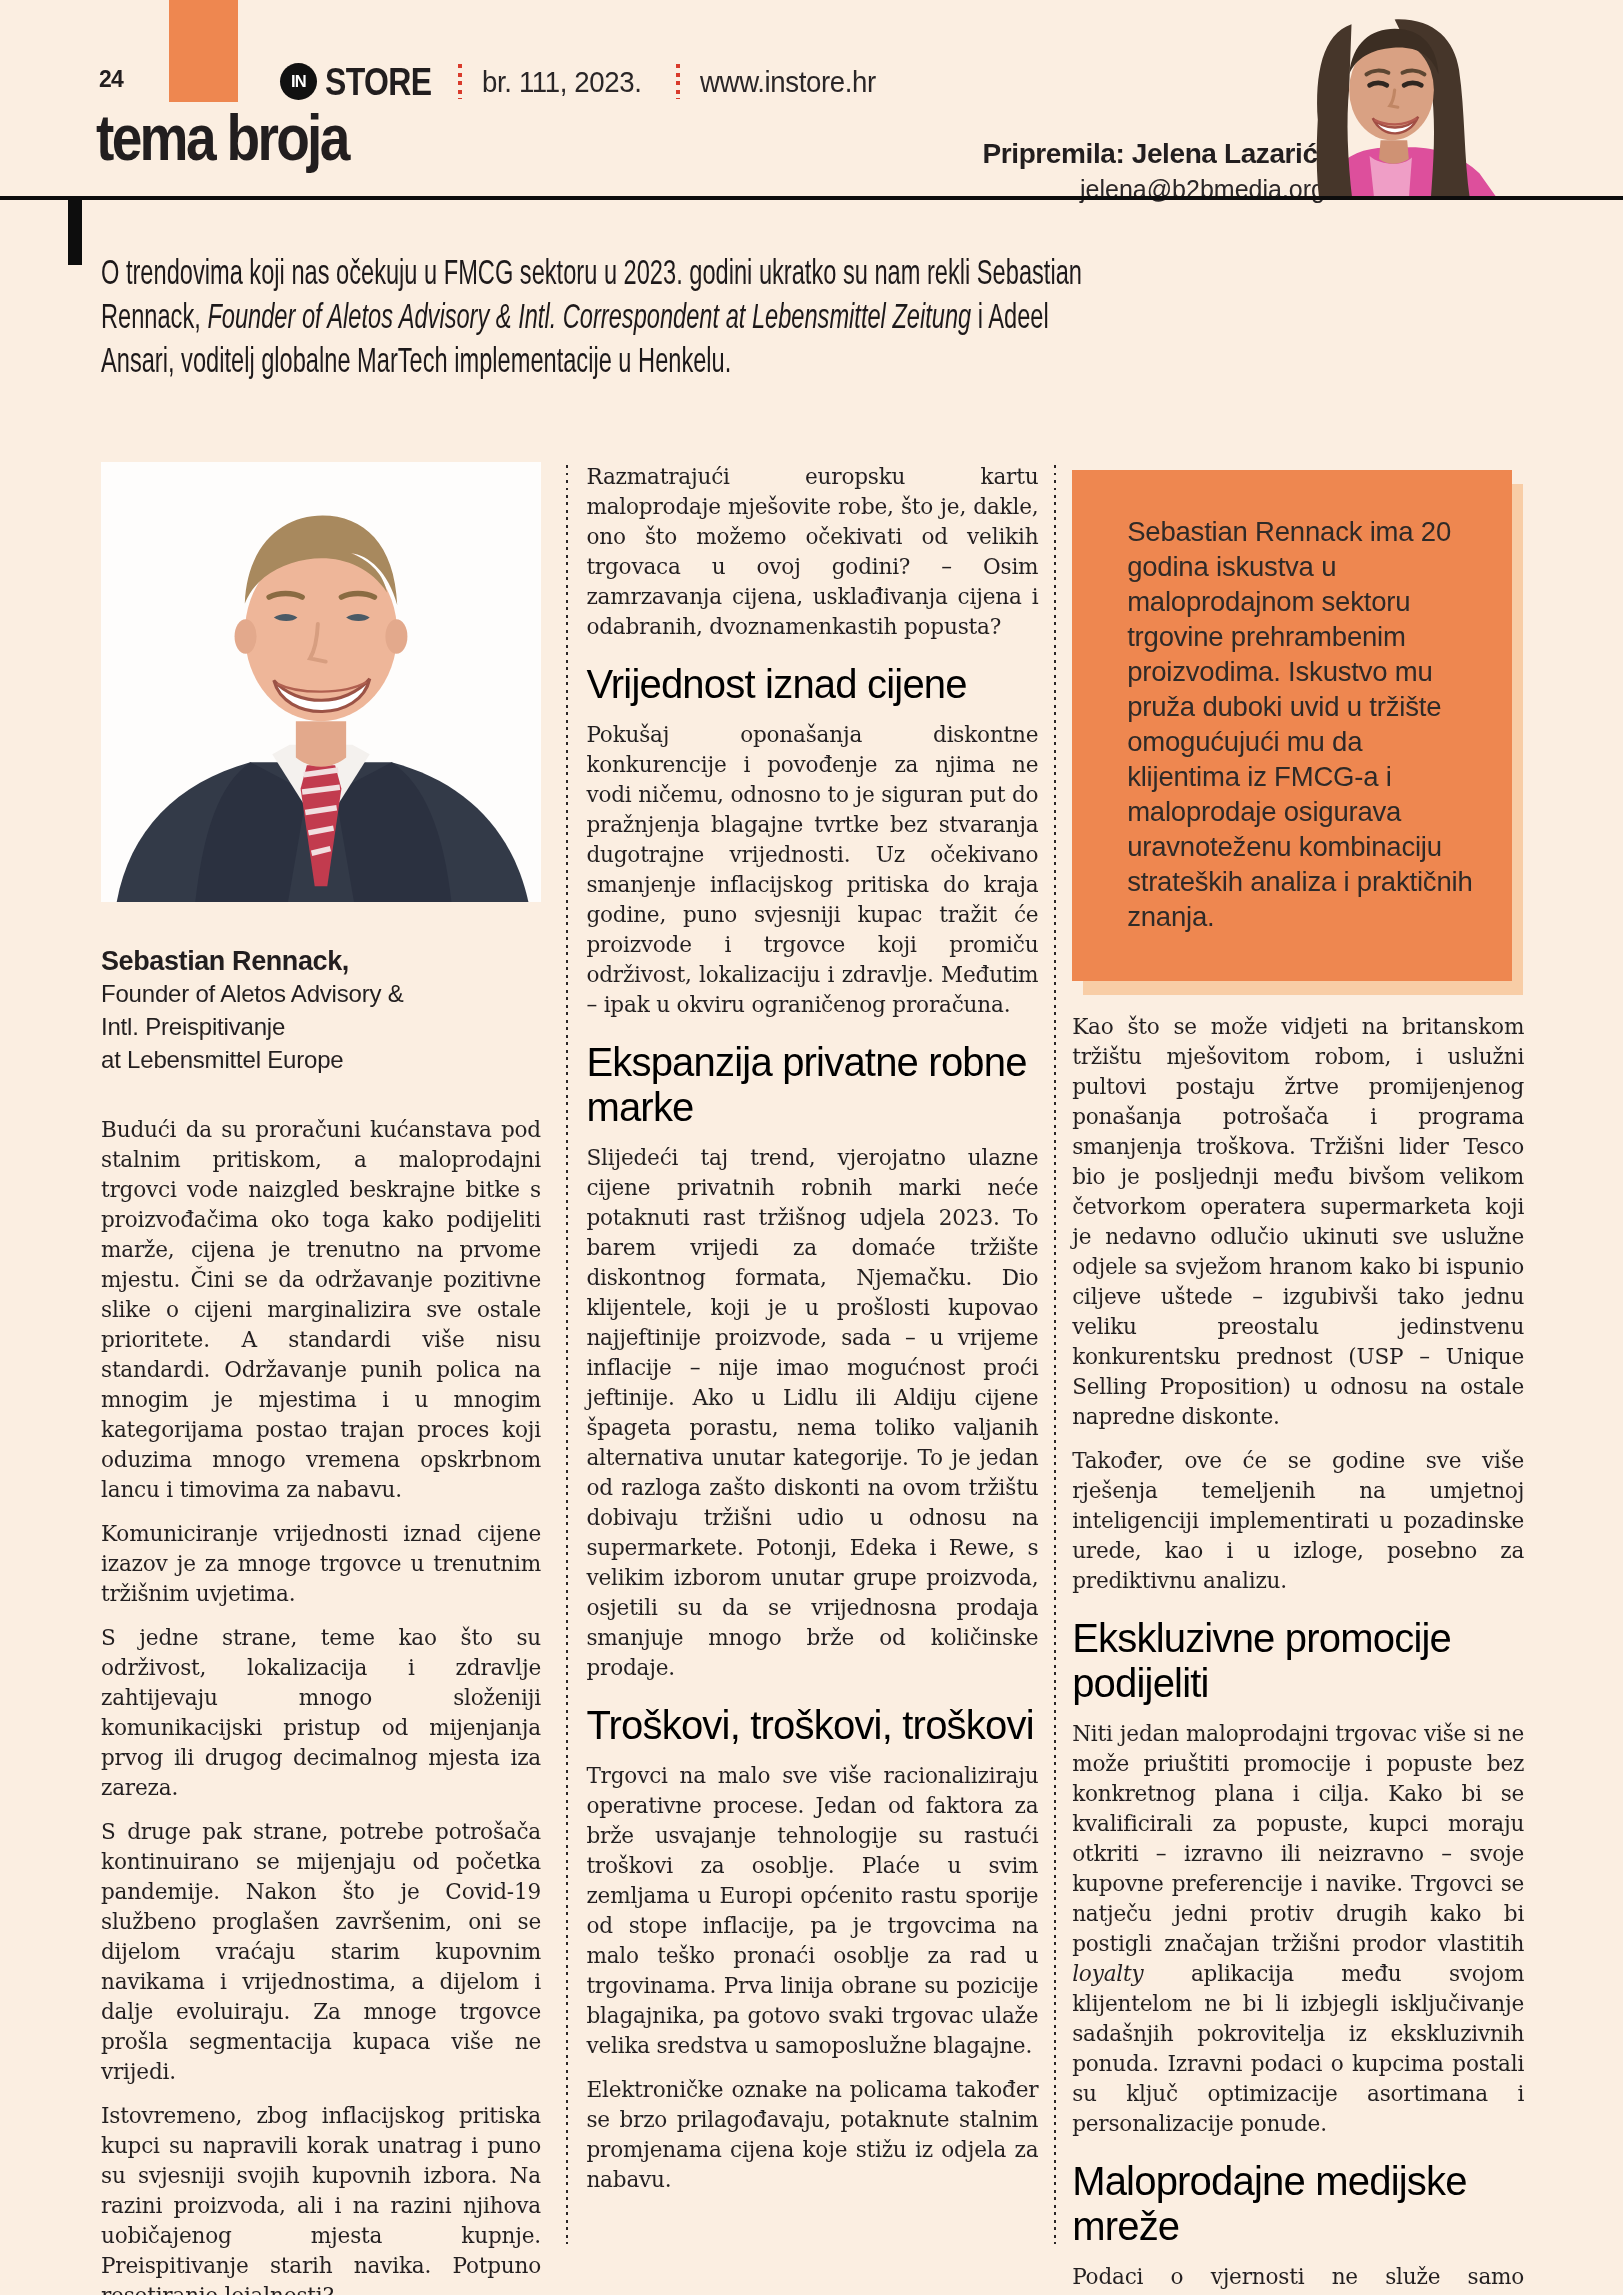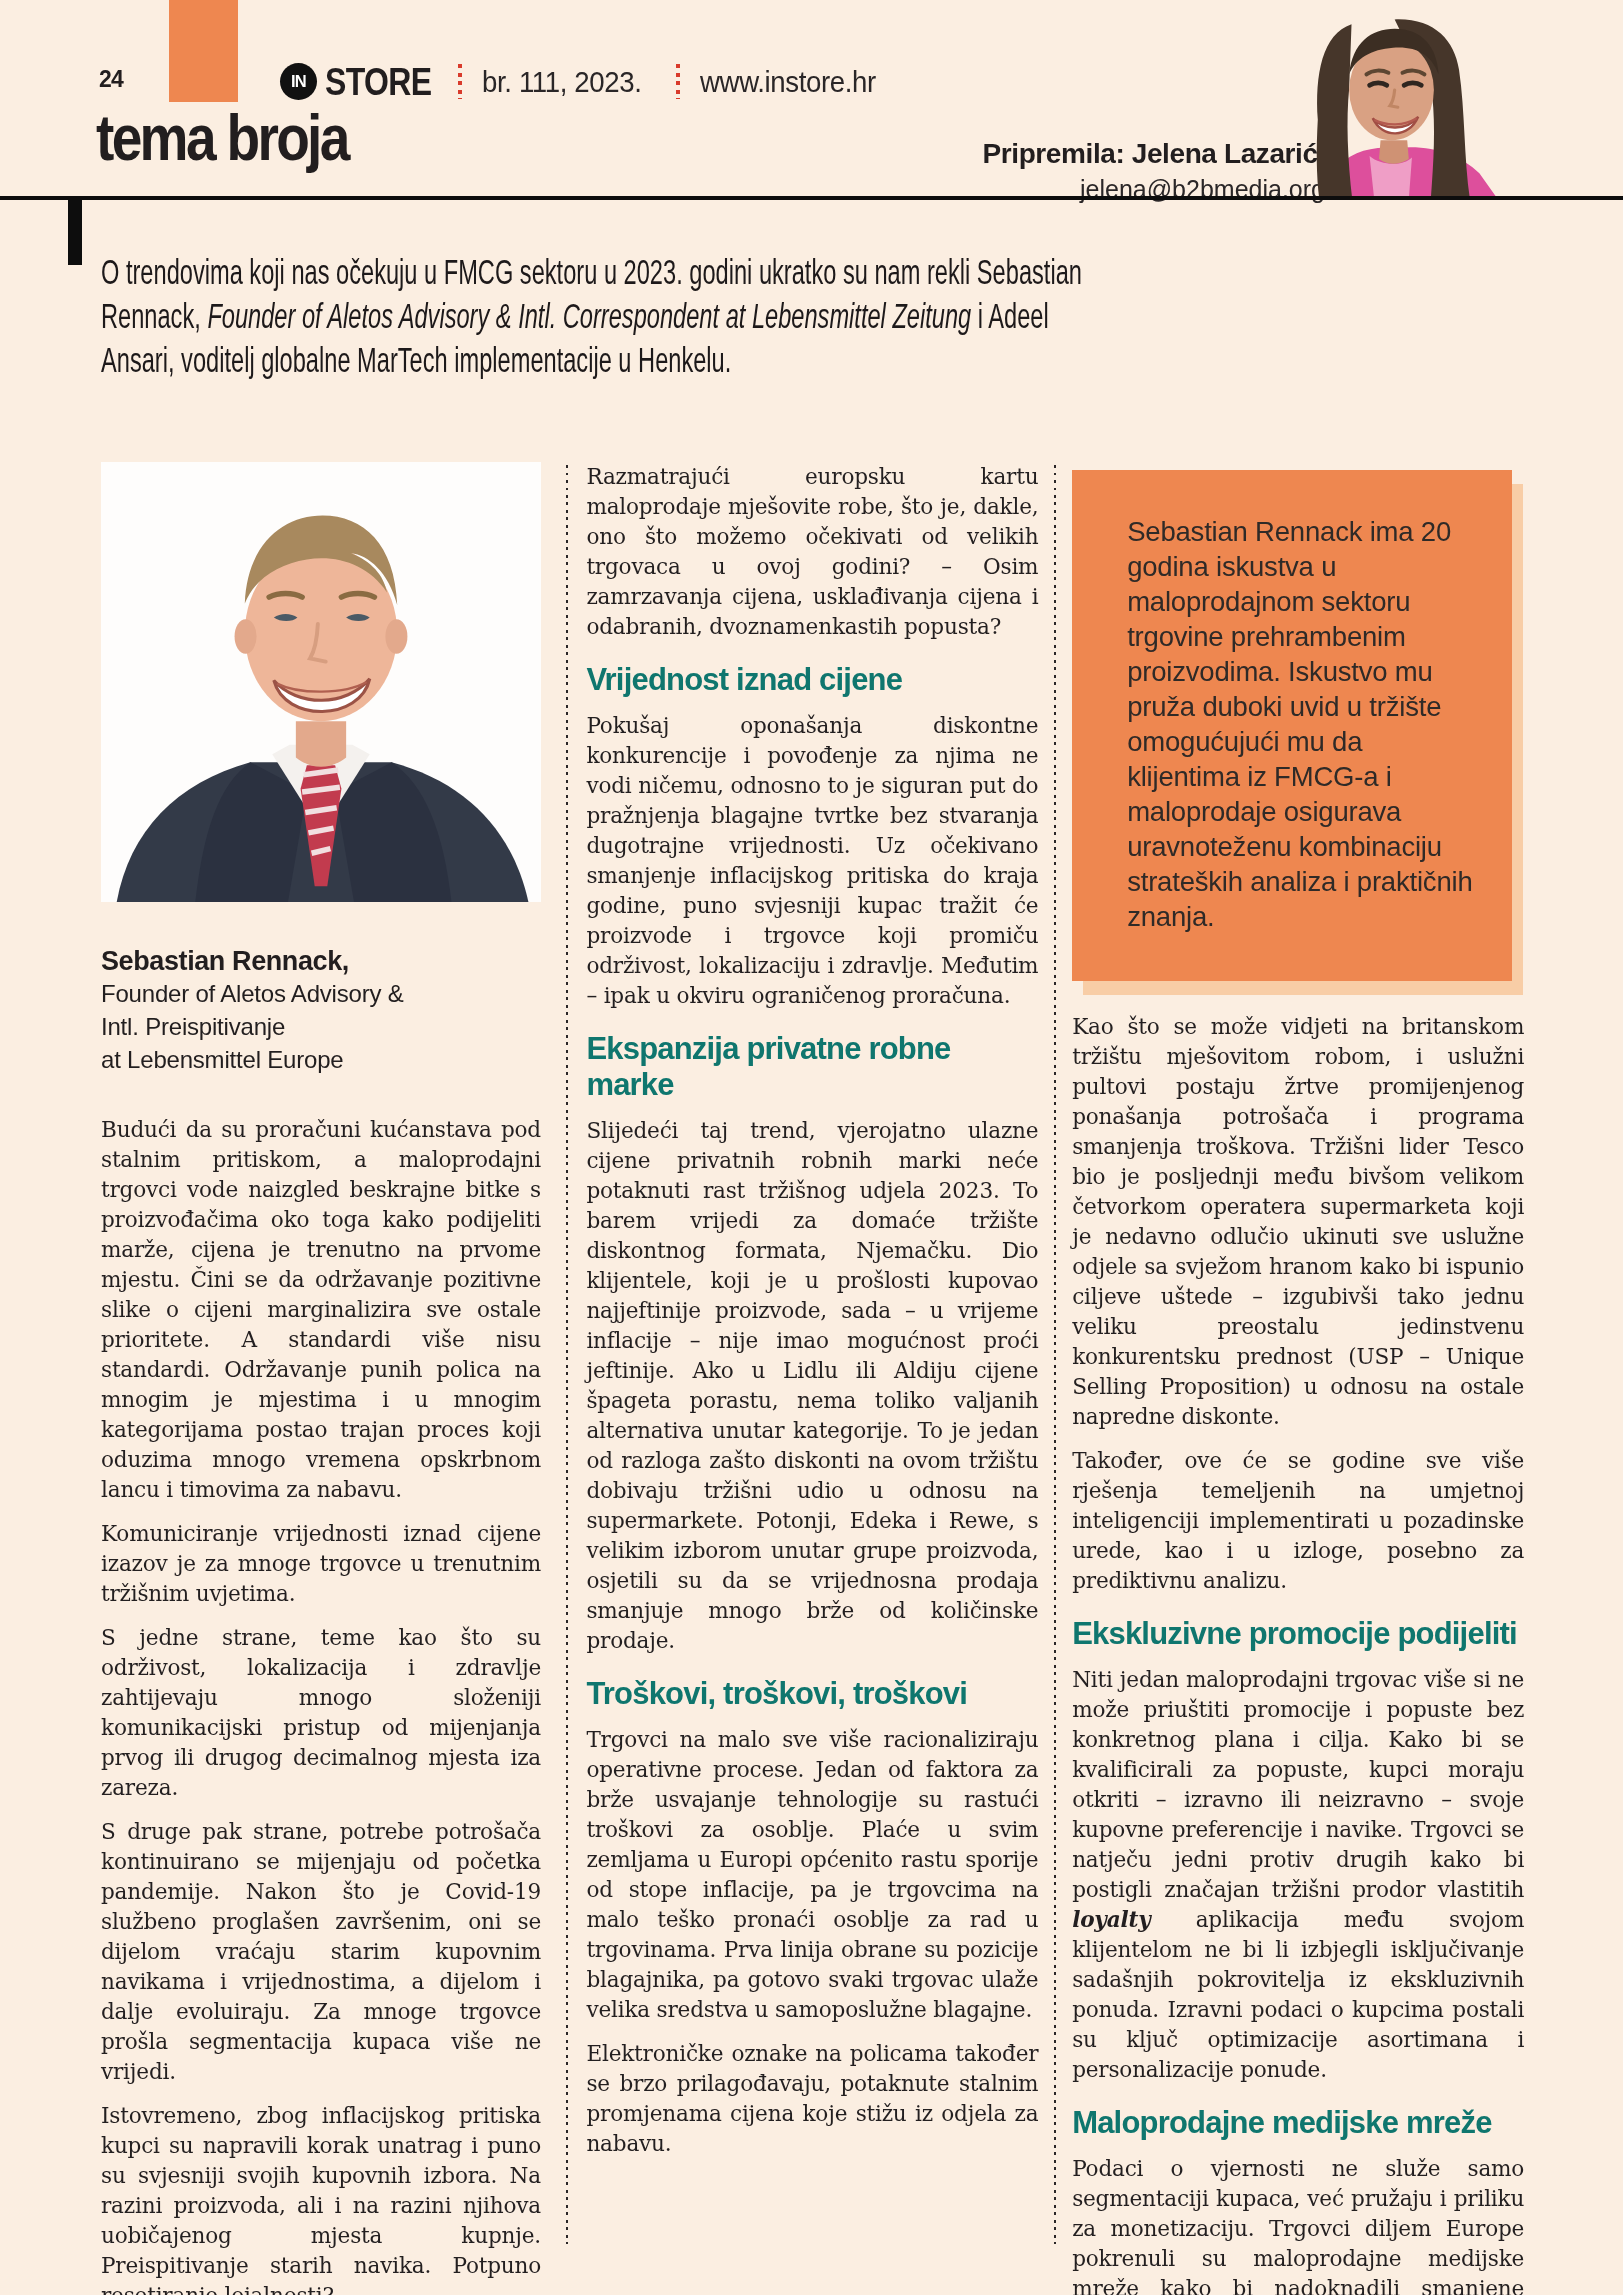--- a/index.html
+++ b/index.html
@@ -43,22 +43,22 @@
   .vdiv.d2{margin:3.1px 15.7px 0 15.7px;}
   .photo-card{width:440px;height:440px;background:#ffffff;overflow:hidden;}
   .photo-card svg{display:block;}
   .caption{margin-top:44px;}
   .cap-name{font-size:27px;font-weight:bold;letter-spacing:-0.4px;}
   .cap-line{font-size:24px;line-height:33px;letter-spacing:-0.2px;}
   .col-body{margin-top:39px;}
   .col2 .col-body,.col3 .col-body{margin-top:0;}
   p.bp{margin:0 0 14px 0;font-family:"DejaVu Serif",serif;font-size:21.6px;line-height:30px;
     text-align:justify;color:#231f20;letter-spacing:-0.2px;}
-  p.bp i{font-style:italic;font-weight:bold;}
-  h3.ch{margin:20.4px 0 12.6px 0;font-size:31px;font-weight:bold;letter-spacing:-0.8px;color:#0f766e;}
+  p.bp i{font-style:italic;}
+  h3.ch{margin:20.4px 0 12.6px 0;font-size:40px;font-weight:normal;letter-spacing:-0.8px;color:#000000;}
   .col2 h3.ch:first-child,.col3 h3.ch:first-child{margin-top:0;}
   
   .callout{position:relative;margin:7.9px 12.6px 31px 0;}
   .callout::before{content:"";position:absolute;left:11px;top:14px;right:-11px;bottom:-14px;background:#f8cda6;}
   .callout-main{position:relative;background:#ee8750;padding:44px 38px 47px 55px;}
   .callout-text{font-size:27.5px;line-height:35px;color:#2f2a27;letter-spacing:-0.2px;}
 </style>
 </head>
 <body>
 

